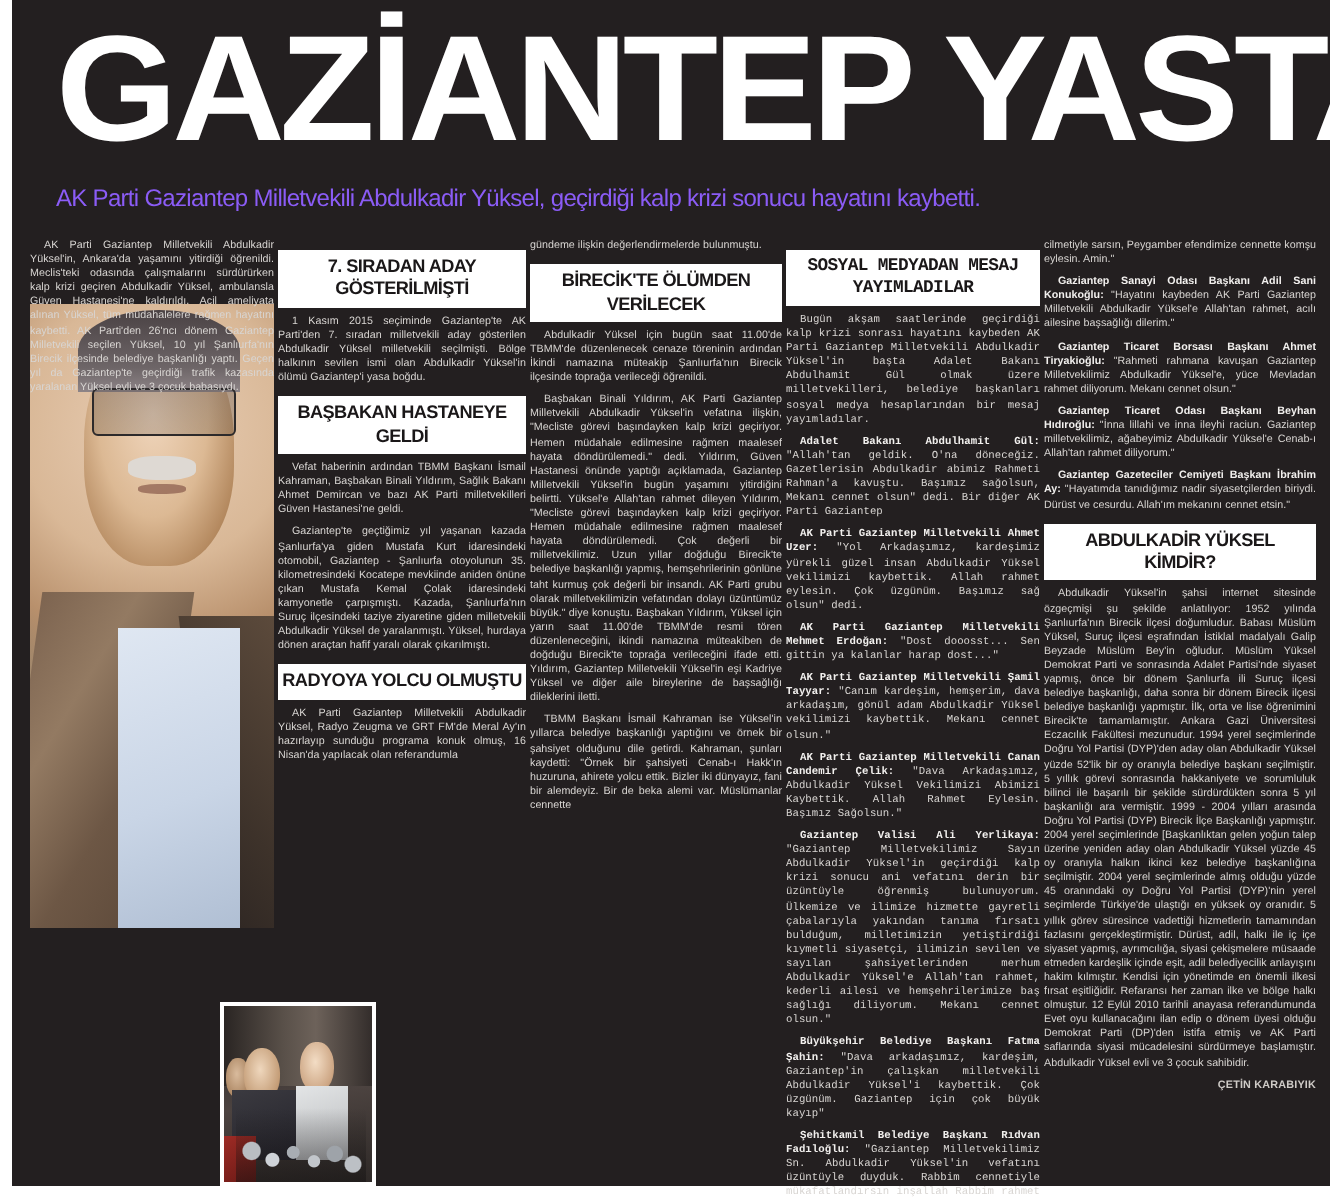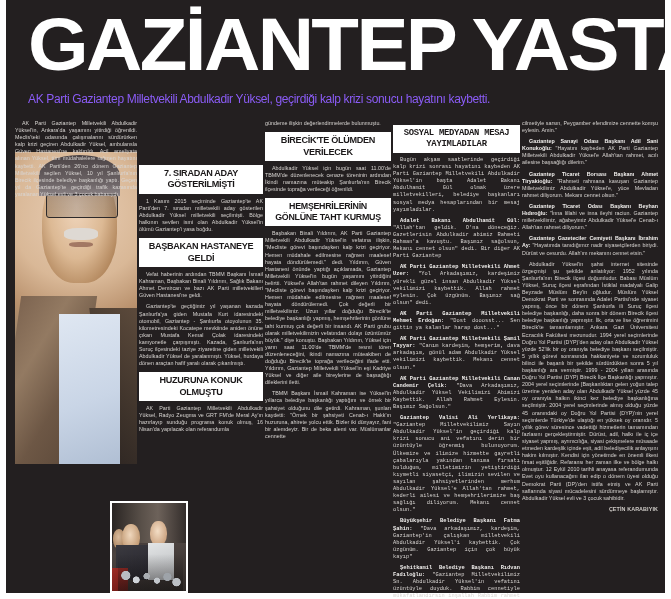--- a/index.html
+++ b/index.html
@@ -27,21 +27,21 @@
   .deck{
     position:absolute;left:22px;top:92px;width:618px;
     color:#8b5cf6;font-weight:normal;font-size:12px;line-height:15px;
     letter-spacing:-0.35px;white-space:nowrap;
   }
 
   
   .cols{position:absolute;left:0;top:120px;width:659px;height:470px;}
   .col{position:absolute;top:0;bottom:0;}
   .c1{left:9px;width:122px;}
-  .c2{left:133px;width:124px;margin-top:40px;}
+  .c2{left:133px;width:124px;}
   .c3{left:259px;width:126px;}
   .c4{left:387px;width:127px;font-family:Liberation Mono, monospace;}
   .c5{left:516px;width:136px;}
 
   .bodytxt{
     color:#d8d5d2;font-size:5.35px;line-height:7.1px;
     text-align:justify;letter-spacing:0.02px;
     margin:0 0 4px 0;
   }
   .bodytxt.first{text-indent:7px;}
@@ -168,29 +168,28 @@
       <div class="col c1">
         <p class="bodytxt first">AK Parti Gaziantep Milletvekili Abdulkadir Yüksel'in, Ankara'da yaşamını yitirdiği öğrenildi. Meclis'teki odasında çalışmalarını sürdürürken kalp krizi geçiren Abdulkadir Yüksel, ambulansla Güven Hastanesi'ne kaldırıldı. Acil ameliyata alınan Yüksel, tüm müdahalelere rağmen hayatını kaybetti. AK Parti'den 26'ncı dönem Gaziantep Milletvekili seçilen Yüksel, 10 yıl Şanlıurfa'nın Birecik ilçesinde belediye başkanlığı yaptı. Geçen yıl da Gaziantep'te geçirdiği trafik kazasında yaralanan Yüksel evli ve 3 çocuk babasıydı.</p>
       </div>
 
       <div class="col c2">
         <div class="bar">7. SIRADAN ADAY GÖSTERİLMİŞTİ</div>
         <p class="bodytxt first">1 Kasım 2015 seçiminde Gaziantep'te AK Parti'den 7. sıradan milletvekili aday gösterilen Abdulkadir Yüksel milletvekili seçilmişti. Bölge halkının sevilen ismi olan Abdulkadir Yüksel'in ölümü Gaziantep'i yasa boğdu.</p>
         <div class="bar">BAŞBAKAN HASTANEYE GELDİ</div>
         <p class="bodytxt first">Vefat haberinin ardından TBMM Başkanı İsmail Kahraman, Başbakan Binali Yıldırım, Sağlık Bakanı Ahmet Demircan ve bazı AK Parti milletvekilleri Güven Hastanesi'ne geldi.</p>
         <p class="bodytxt first">Gaziantep'te geçtiğimiz yıl yaşanan kazada Şanlıurfa'ya giden Mustafa Kurt idaresindeki otomobil, Gaziantep - Şanlıurfa otoyolunun 35. kilometresindeki Kocatepe mevkiinde aniden önüne çıkan Mustafa Kemal Çolak idaresindeki kamyonetle çarpışmıştı. Kazada, Şanlıurfa'nın Suruç ilçesindeki taziye ziyaretine giden milletvekili Abdulkadir Yüksel de yaralanmıştı. Yüksel, hurdaya dönen araçtan hafif yaralı olarak çıkarılmıştı.</p>
-        <div class="bar">HUZURUNA KONUK OLMUŞTU</div>
+        <div class="bar">RADYOYA YOLCU OLMUŞTU</div>
         <p class="bodytxt first">AK Parti Gaziantep Milletvekili Abdulkadir Yüksel, Radyo Zeugma ve GRT FM'de Meral Ay'ın hazırlayıp sunduğu programa konuk olmuş, 16 Nisan'da yapılacak olan referandumla</p>
       </div>
 
       <div class="col c3">
         <p class="bodytxt">gündeme ilişkin değerlendirmelerde bulunmuştu.</p>
         <div class="bar">BİRECİK'TE ÖLÜMDEN VERİLECEK</div>
         <p class="bodytxt first">Abdulkadir Yüksel için bugün saat 11.00'de TBMM'de düzenlenecek cenaze töreninin ardından İkindi namazına müteakip Şanlıurfa'nın Birecik ilçesinde toprağa verileceği öğrenildi.</p>
-        <div class="bar two">HEMŞEHRİLERİNİN GÖNLÜNE TAHT KURMUŞ</div>
         <p class="bodytxt first">Başbakan Binali Yıldırım, AK Parti Gaziantep Milletvekili Abdulkadir Yüksel'in vefatına ilişkin, "Mecliste görevi başındayken kalp krizi geçiriyor. Hemen müdahale edilmesine rağmen maalesef hayata döndürülemedi." dedi. Yıldırım, Güven Hastanesi önünde yaptığı açıklamada, Gaziantep Milletvekili Yüksel'in bugün yaşamını yitirdiğini belirtti. Yüksel'e Allah'tan rahmet dileyen Yıldırım, "Mecliste görevi başındayken kalp krizi geçiriyor. Hemen müdahale edilmesine rağmen maalesef hayata döndürülemedi. Çok değerli bir milletvekilimiz. Uzun yıllar doğduğu Birecik'te belediye başkanlığı yapmış, hemşehrilerinin gönlüne taht kurmuş çok değerli bir insandı. AK Parti grubu olarak milletvekilimizin vefatından dolayı üzüntümüz büyük." diye konuştu. Başbakan Yıldırım, Yüksel için yarın saat 11.00'de TBMM'de resmi tören düzenleneceğini, ikindi namazına müteakiben de doğduğu Birecik'te toprağa verileceğini ifade etti. Yıldırım, Gaziantep Milletvekili Yüksel'in eşi Kadriye Yüksel ve diğer aile bireylerine de başsağlığı dileklerini iletti.</p>
         <p class="bodytxt first">TBMM Başkanı İsmail Kahraman ise Yüksel'in yıllarca belediye başkanlığı yaptığını ve örnek bir şahsiyet olduğunu dile getirdi. Kahraman, şunları kaydetti: "Örnek bir şahsiyeti Cenab-ı Hakk'ın huzuruna, ahirete yolcu ettik. Bizler iki dünyayız, fani bir alemdeyiz. Bir de beka alemi var. Müslümanlar cennette</p>
       </div>
 
       <div class="col c4">
         <div class="bar two">SOSYAL MEDYADAN MESAJ YAYIMLADILAR</div>
         <p class="bodytxt first">Bugün akşam saatlerinde geçirdiği kalp krizi sonrası hayatını kaybeden AK Parti Gaziantep Milletvekili Abdulkadir Yüksel'in başta Adalet Bakanı Abdulhamit Gül olmak üzere milletvekilleri, belediye başkanları sosyal medya hesaplarından bir mesaj yayımladılar.</p>
         <div>
             <p class="bodytxt first"><b>Adalet Bakanı Abdulhamit Gül:</b><span> "Allah'tan geldik. O'na döneceğiz. Gazetlerisin Abdulkadir abimiz Rahmeti Rahman'a kavuştu. Başımız sağolsun, Mekanı cennet olsun" dedi. Bir diğer AK Parti Gaziantep</span></p>
             <p class="bodytxt first"><b>AK Parti Gaziantep Milletvekili Ahmet Uzer:</b><span> "Yol Arkadaşımız, kardeşimiz yürekli güzel insan Abdulkadir Yüksel vekilimizi kaybettik. Allah rahmet eylesin. Çok üzgünüm. Başımız sağ olsun" dedi.</span></p>
@@ -206,19 +205,20 @@
       </div>
 
       <div class="col c5">
         <p class="bodytxt">cilmetiyle sarsın, Peygamber efendimize cennette komşu eylesin. Amin."</p>
         <div>
             <p class="bodytxt first"><b>Gaziantep Sanayi Odası Başkanı Adil Sani Konukoğlu:</b><span> "Hayatını kaybeden AK Parti Gaziantep Milletvekili Abdulkadir Yüksel'e Allah'tan rahmet, acılı ailesine başsağlığı dilerim."</span></p>
             <p class="bodytxt first"><b>Gaziantep Ticaret Borsası Başkanı Ahmet Tiryakioğlu:</b><span> "Rahmeti rahmana kavuşan Gaziantep Milletvekilimiz Abdulkadir Yüksel'e, yüce Mevladan rahmet diliyorum. Mekanı cennet olsun."</span></p>
             <p class="bodytxt first"><b>Gaziantep Ticaret Odası Başkanı Beyhan Hıdıroğlu:</b><span> "İnna lillahi ve inna ileyhi raciun. Gaziantep milletvekilimiz, ağabeyimiz Abdulkadir Yüksel'e Cenab-ı Allah'tan rahmet diliyorum."</span></p>
             <p class="bodytxt first"><b>Gaziantep Gazeteciler Cemiyeti Başkanı İbrahim Ay:</b><span> "Hayatımda tanıdığımız nadir siyasetçilerden biriydi. Dürüst ve cesurdu. Allah'ım mekanını cennet etsin."</span></p>
           </div>
+        <div class="bar">ABDULKADİR YÜKSEL KİMDİR?</div>
         <p class="bodytxt first">Abdulkadir Yüksel'in şahsi internet sitesinde özgeçmişi şu şekilde anlatılıyor: 1952 yılında Şanlıurfa'nın Birecik ilçesi doğumludur. Babası Müslüm Yüksel, Suruç ilçesi eşrafından İstiklal madalyalı Galip Beyzade Müslüm Bey'in oğludur. Müslüm Yüksel Demokrat Parti ve sonrasında Adalet Partisi'nde siyaset yapmış, önce bir dönem Şanlıurfa ili Suruç ilçesi belediye başkanlığı, daha sonra bir dönem Birecik ilçesi belediye başkanlığı yapmıştır. İlk, orta ve lise öğrenimini Birecik'te tamamlamıştır. Ankara Gazi Üniversitesi Eczacılık Fakültesi mezunudur. 1994 yerel seçimlerinde Doğru Yol Partisi (DYP)'den aday olan Abdulkadir Yüksel yüzde 52'lik bir oy oranıyla belediye başkanı seçilmiştir. 5 yıllık görevi sonrasında hakkaniyete ve sorumluluk bilinci ile başarılı bir şekilde sürdürdükten sonra 5 yıl başkanlığı ara vermiştir. 1999 - 2004 yılları arasında Doğru Yol Partisi (DYP) Birecik İlçe Başkanlığı yapmıştır. 2004 yerel seçimlerinde [Başkanlıktan gelen yoğun talep üzerine yeniden aday olan Abdulkadir Yüksel yüzde 45 oy oranıyla halkın ikinci kez belediye başkanlığına seçilmiştir. 2004 yerel seçimlerinde almış olduğu yüzde 45 oranındaki oy Doğru Yol Partisi (DYP)'nin yerel seçimlerde Türkiye'de ulaştığı en yüksek oy oranıdır. 5 yıllık görev süresince vadettiği hizmetlerin tamamından fazlasını gerçekleştirmiştir. Dürüst, adil, halkı ile iç içe siyaset yapmış, ayrımcılığa, siyasi çekişmelere müsaade etmeden kardeşlik içinde eşit, adil belediyecilik anlayışını hakim kılmıştır. Kendisi için yönetimde en önemli ilkesi fırsat eşitliğidir. Refaransı her zaman ilke ve bölge halkı olmuştur. 12 Eylül 2010 tarihli anayasa referandumunda Evet oyu kullanacağını ilan edip o dönem üyesi olduğu Demokrat Parti (DP)'den istifa etmiş ve AK Parti saflarında siyasi mücadelesini sürdürmeye başlamıştır. Abdulkadir Yüksel evli ve 3 çocuk sahibidir.</p>
         <div class="byline">ÇETİN KARABIYIK</div>
       </div>
 
     </div>
   </div>
 </div>
 
 </body></html>

